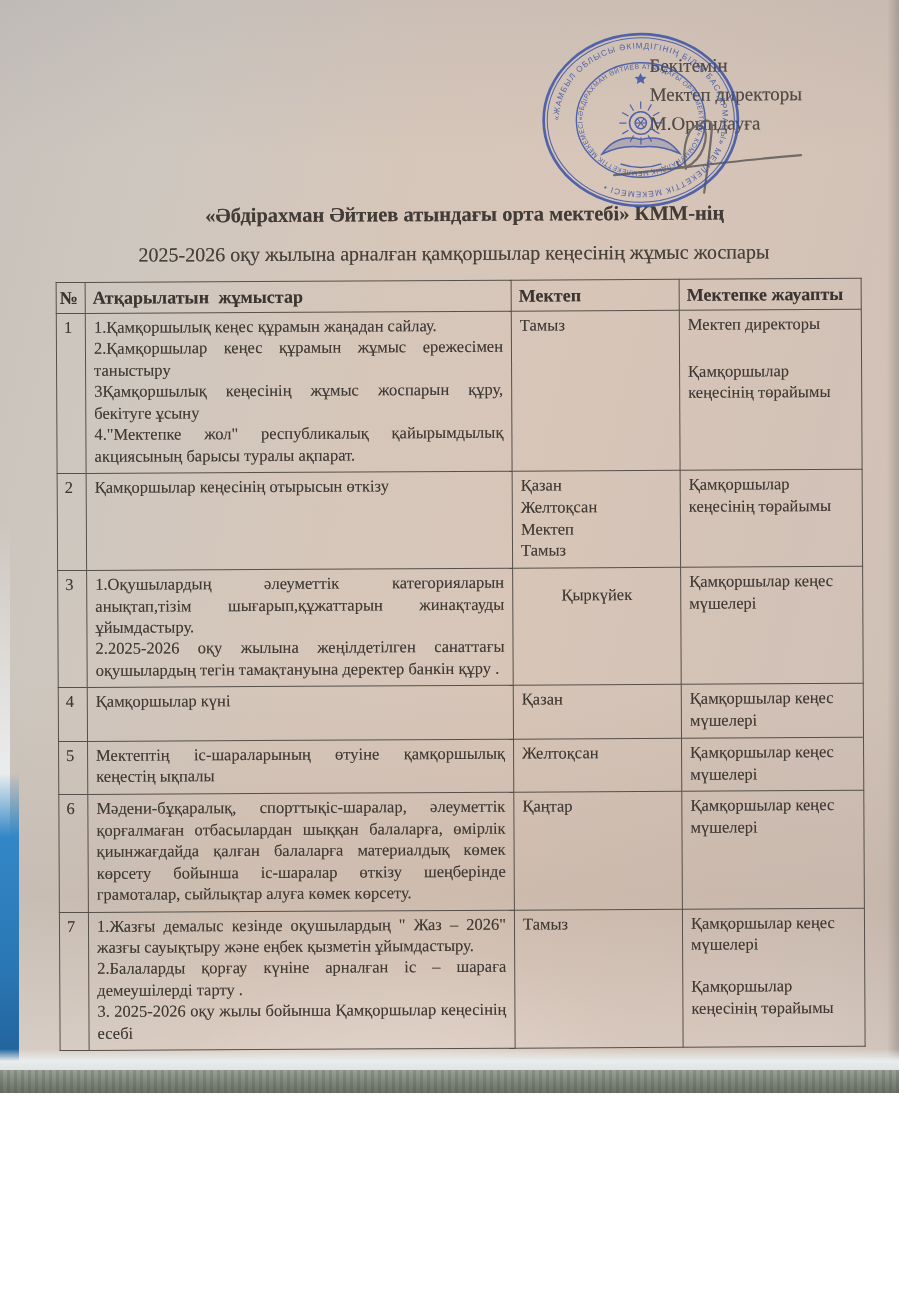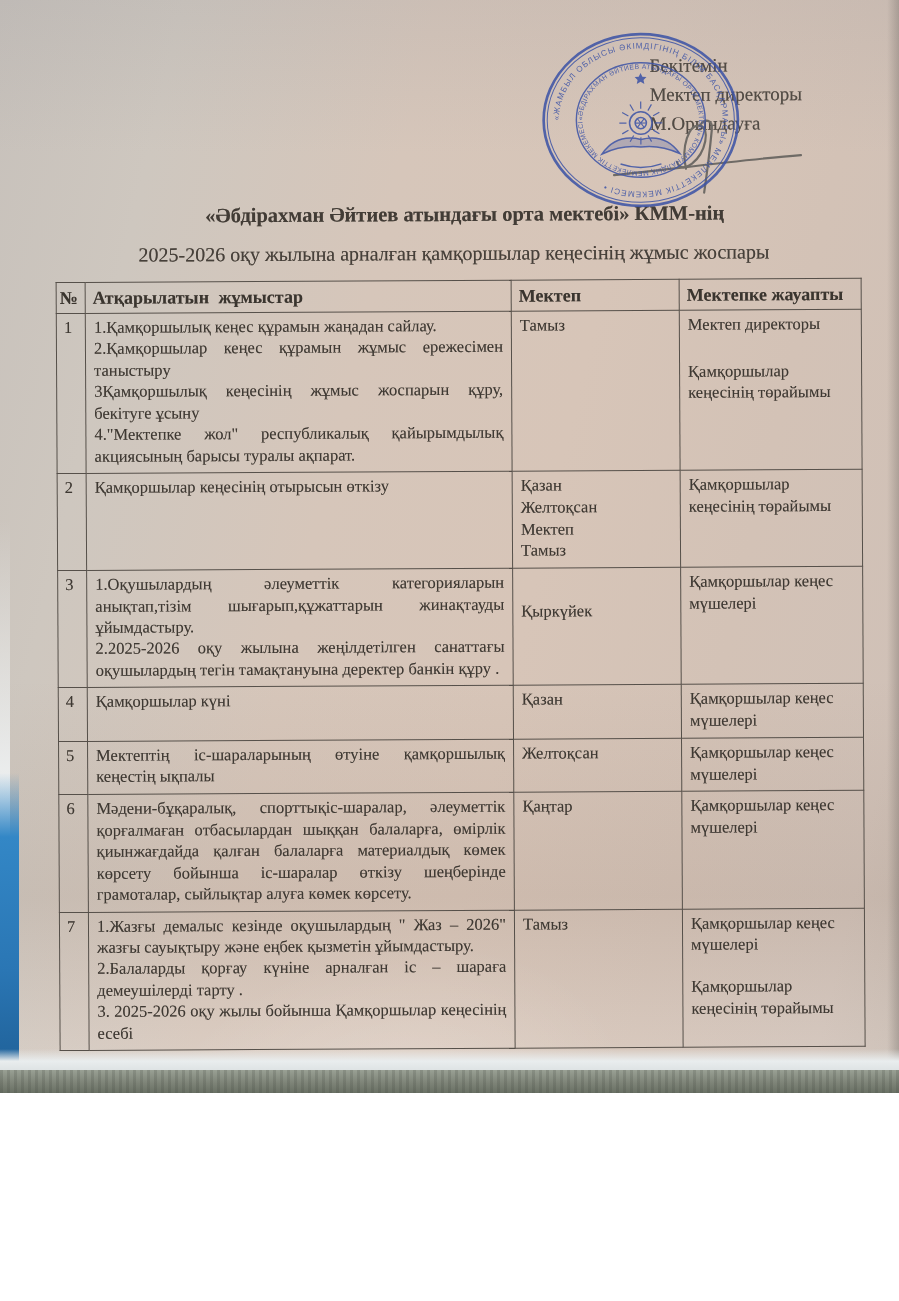--- a/index.html
+++ b/index.html
@@ -53,21 +53,21 @@
   col.w-no{width:29px;} col.w-task{width:426px;} col.w-time{width:168px;} col.w-resp{width:182px;}
   th,td{border:1.6px solid #56504a;vertical-align:top;}
   thead th{font-size:18px;text-align:left;padding:5px 7px 4px;color:#3a352f;}
   th.h-no{padding:5px 1px 4px 3px;}
   th.h-task{word-spacing:5px;}
   td{font-size:16.5px;line-height:1.3;padding:3px 8px 6px;color:#3e3933;}
   td.c-no{padding-left:7px;padding-right:2px;}
   .task-item{text-align:justify;}
   .time-line,.resp-block{line-height:1.32;}
   .resp-block + .resp-block{margin-top:1.5em;}
-  tbody tr:nth-child(3) .c-time .time-line{margin-top:29px;}
+  tbody tr:nth-child(3) .c-time .time-line{margin-top:13px;text-align:center;}
   tbody tr:nth-child(7) .resp-block + .resp-block{margin-top:1.2em;}
 </style>
 </head>
 <body>
 
 <div class="scene">
   <div class="paper"></div>
   <div class="sheen s1"></div>
   <div class="sheen s2"></div>
   <div class="white-sliver"></div>

